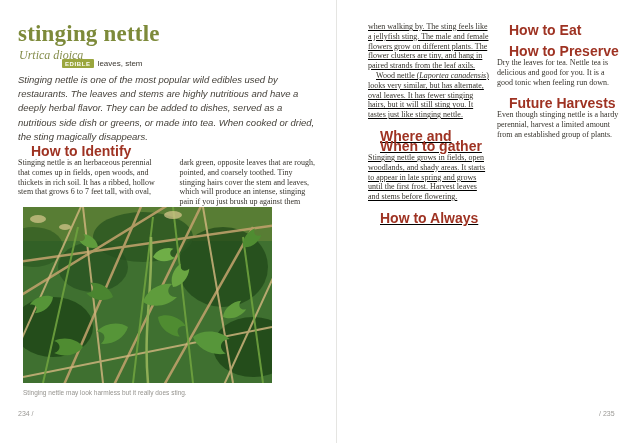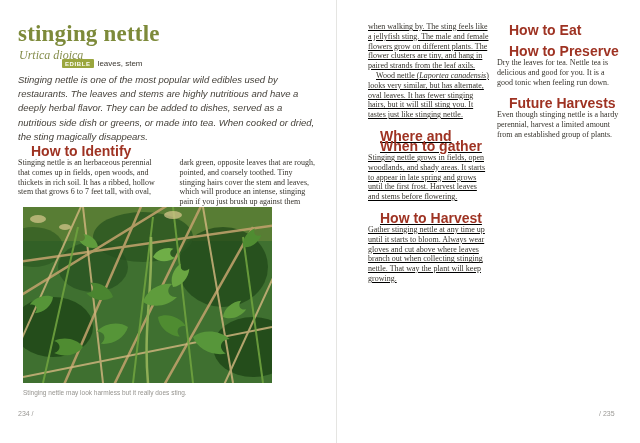--- a/index.html
+++ b/index.html
@@ -120,22 +120,21 @@
     <div class="caption">Stinging nettle may look harmless but it really does sting.</div>
     <div class="pagenum pagenum-left">234 /</div>
   </section>
 
   <section>
     <div class="rcol rcol-a">
       <p class="body">when walking by. The sting feels like a jellyfish sting. The male and female flowers grow on different plants. The flower clusters are tiny, and hang in paired strands from the leaf axils.</p>
       <p class="body indent"><span>Wood nettle (</span><span class="sp">Laportea canadensis</span><span>) looks very similar, but has alternate, oval leaves. It has fewer stinging hairs, but it will still sting you. It tastes just like stinging nettle.</span></p>
       <h3 class="heading">Where and When to gather</h3>
       <p class="body">Stinging nettle grows in fields, open woodlands, and shady areas. It starts to appear in late spring and grows until the first frost. Harvest leaves and stems before flowering.</p>
-      <h3 class="heading">How to Harvest</h3>
-      <p class="body">Gather stinging nettle at any time up until it starts to bloom. Always wear gloves and cut above where leaves branch out when collecting stinging nettle. That way the plant will keep growing.</p>
+      <h3 class="heading">How to Always</h3>
     </div>
 
     <div class="rcol rcol-b">
       <h3 class="heading">How to Eat</h3>
       <h3 class="heading">How to Preserve</h3>
       <p class="body">Dry the leaves for tea. Nettle tea is delicious and good for you. It is a good tonic when feeling run down.</p>
       <h3 class="heading">Future Harvests</h3>
       <p class="body">Even though stinging nettle is a hardy perennial, harvest a limited amount from an established group of plants.</p>
     </div>
     <div class="pagenum pagenum-right">/ 235</div>

